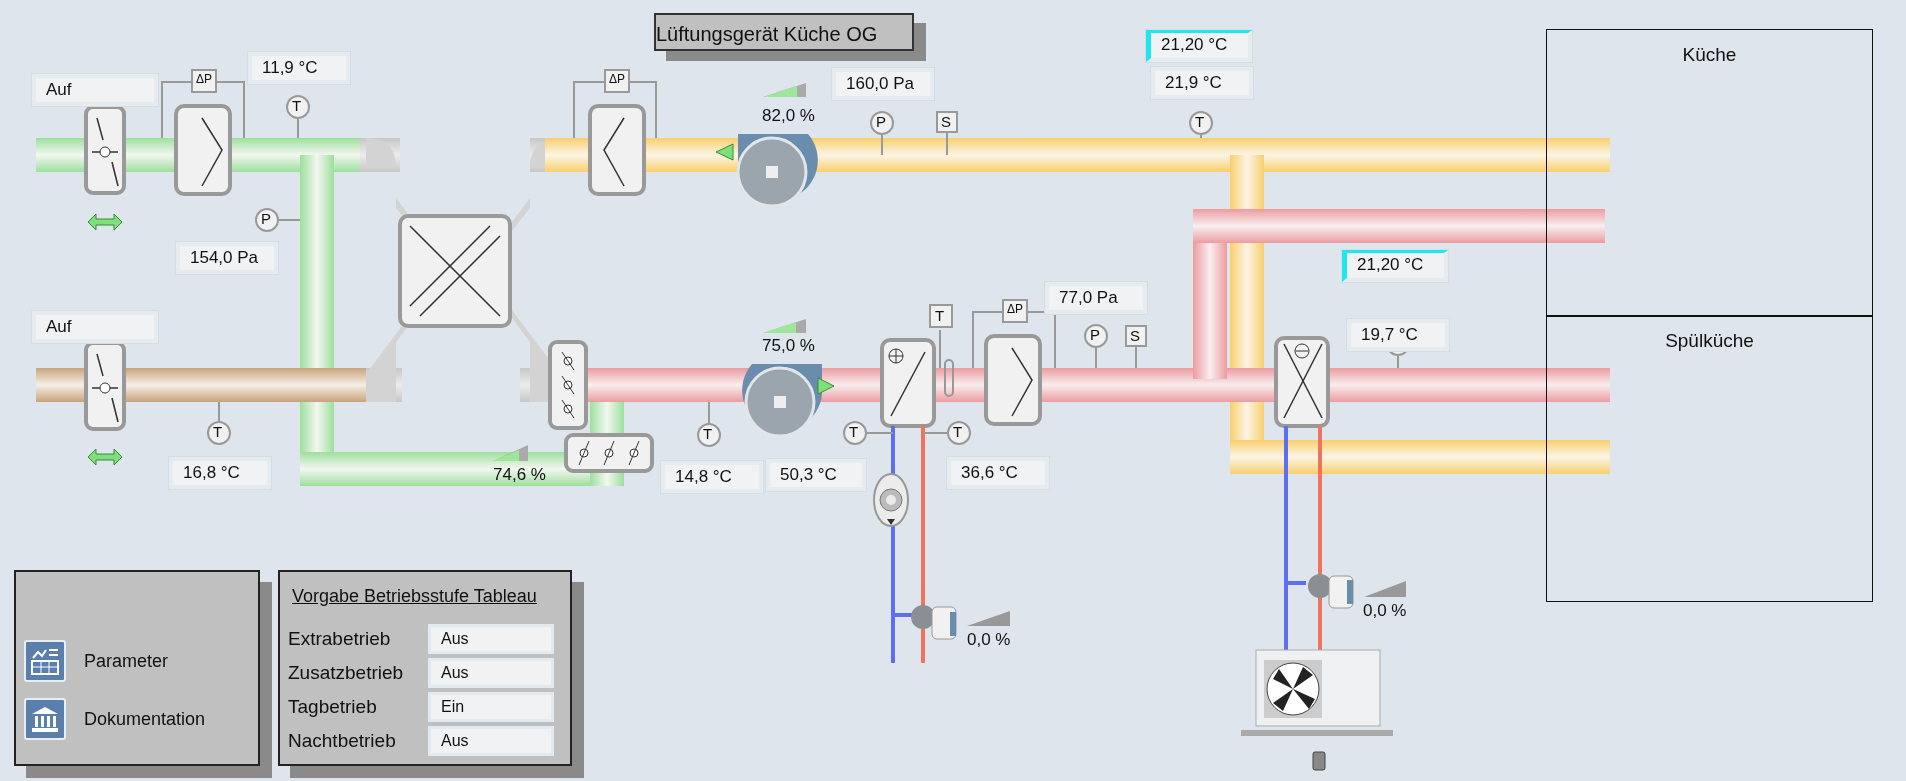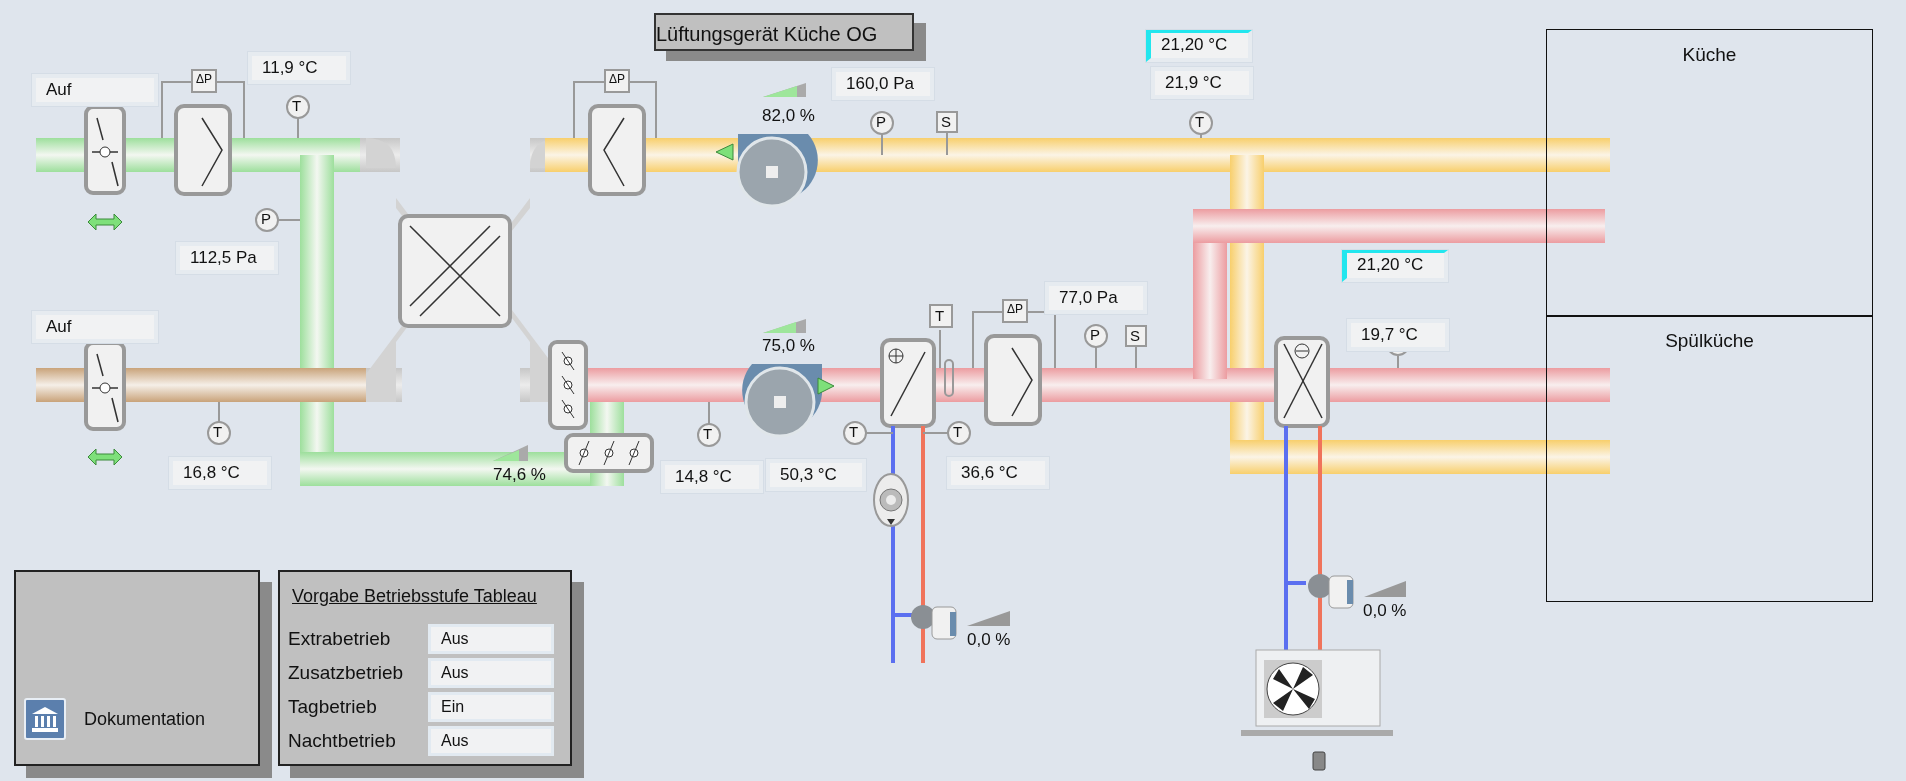--- a/index.html
+++ b/index.html
@@ -305,40 +305,54 @@
 
 <div class="room" style="left:1546px;top:29px;width:327px;height:288px;">
   <div class="room-label">Küche</div>
 </div>
 <div class="room" style="left:1546px;top:315px;width:327px;height:287px;">
   <div class="room-label">Spülküche</div>
 </div>
 
 <div class="val" style="left:32px;top:74px;width:126px;">Auf</div>
 <div class="val" style="left:248px;top:52px;width:102px;">11,9 °C</div>
-<div class="val" style="left:176px;top:242px;width:102px;">112,5 Pa</div>
+<div class="val" style="left:176px;top:242px;width:102px;">154,0 Pa</div>
 <div class="val" style="left:32px;top:311px;width:126px;">Auf</div>
 <div class="val" style="left:169px;top:457px;width:102px;">16,8 °C</div>
 <div class="val" style="left:832px;top:68px;width:102px;">160,0 Pa</div>
 <div class="val" style="left:1045px;top:282px;width:102px;">77,0 Pa</div>
 <div class="val" style="left:661px;top:461px;width:102px;">14,8 °C</div>
 <div class="val" style="left:766px;top:459px;width:100px;">50,3 °C</div>
 <div class="val" style="left:947px;top:457px;width:102px;">36,6 °C</div>
 <div class="val sp" style="left:1146px;top:30px;width:106px;">21,20 °C</div>
 <div class="val" style="left:1151px;top:67px;width:102px;">21,9 °C</div>
 <div class="val sp" style="left:1342px;top:250px;width:106px;">21,20 °C</div>
 <div class="val" style="left:1347px;top:287px;width:102px;margin-top:32px;">19,7 °C</div>
 
 <div class="pct" style="left:762px;top:106px;">82,0 %</div>
 <div class="pct" style="left:762px;top:336px;">75,0 %</div>
 <div class="pct" style="left:493px;top:465px;">74,6 %</div>
 <div class="pct" style="left:967px;top:630px;">0,0 %</div>
 <div class="pct" style="left:1363px;top:601px;">0,0 %</div>
 
 <div class="panel" style="left:14px;top:570px;width:246px;height:196px;">
+  <div class="nav-item" style="top:68px;">
+    <div class="nav-icon">
+      <svg width="30" height="30" viewBox="0 0 30 30">
+          <polyline points="3,12 8,6 12,10 16,4" fill="none" stroke="#fff" stroke-width="2"></polyline>
+          <line x1="19" y1="4" x2="28" y2="4" stroke="#fff" stroke-width="2"></line>
+          <line x1="19" y1="9" x2="28" y2="9" stroke="#fff" stroke-width="2"></line>
+          <rect x="2" y="15" width="26" height="13" fill="none" stroke="#fff" stroke-width="2"></rect>
+          <line x1="2" y1="21" x2="28" y2="21" stroke="#fff"></line>
+          <line x1="11" y1="15" x2="11" y2="28" stroke="#fff"></line>
+          <line x1="19" y1="15" x2="19" y2="28" stroke="#fff"></line>
+        </svg>
+    </div>
+    <span class="nav-label">Parameter</span>
+  </div>
   <div class="nav-item" style="top:126px;">
     <div class="nav-icon">
       <svg width="30" height="30" viewBox="0 0 30 30">
           <polygon points="15,3 28,10 2,10" fill="#fff"></polygon>
           <rect x="5" y="12" width="3" height="11" fill="#fff"></rect>
           <rect x="11" y="12" width="3" height="11" fill="#fff"></rect>
           <rect x="17" y="12" width="3" height="11" fill="#fff"></rect>
           <rect x="23" y="12" width="3" height="11" fill="#fff"></rect>
           <rect x="2" y="24" width="26" height="4" fill="#fff"></rect>
         </svg>

